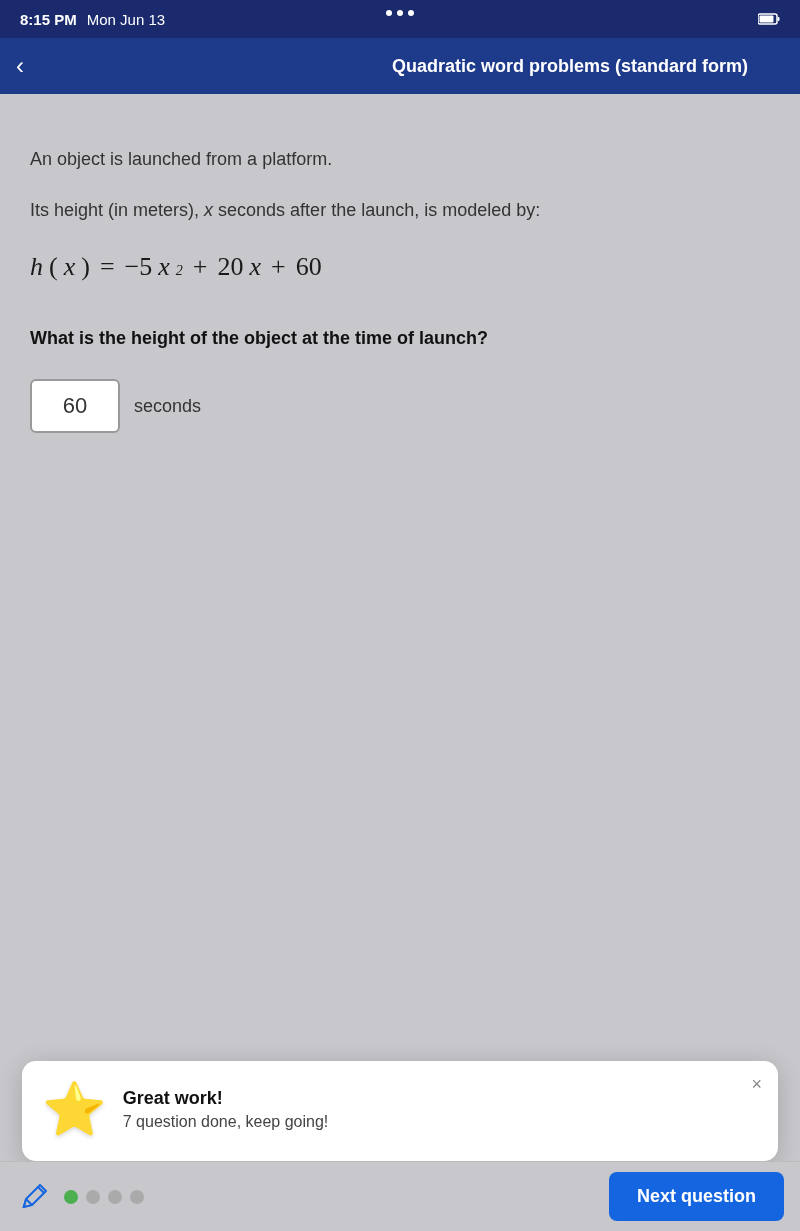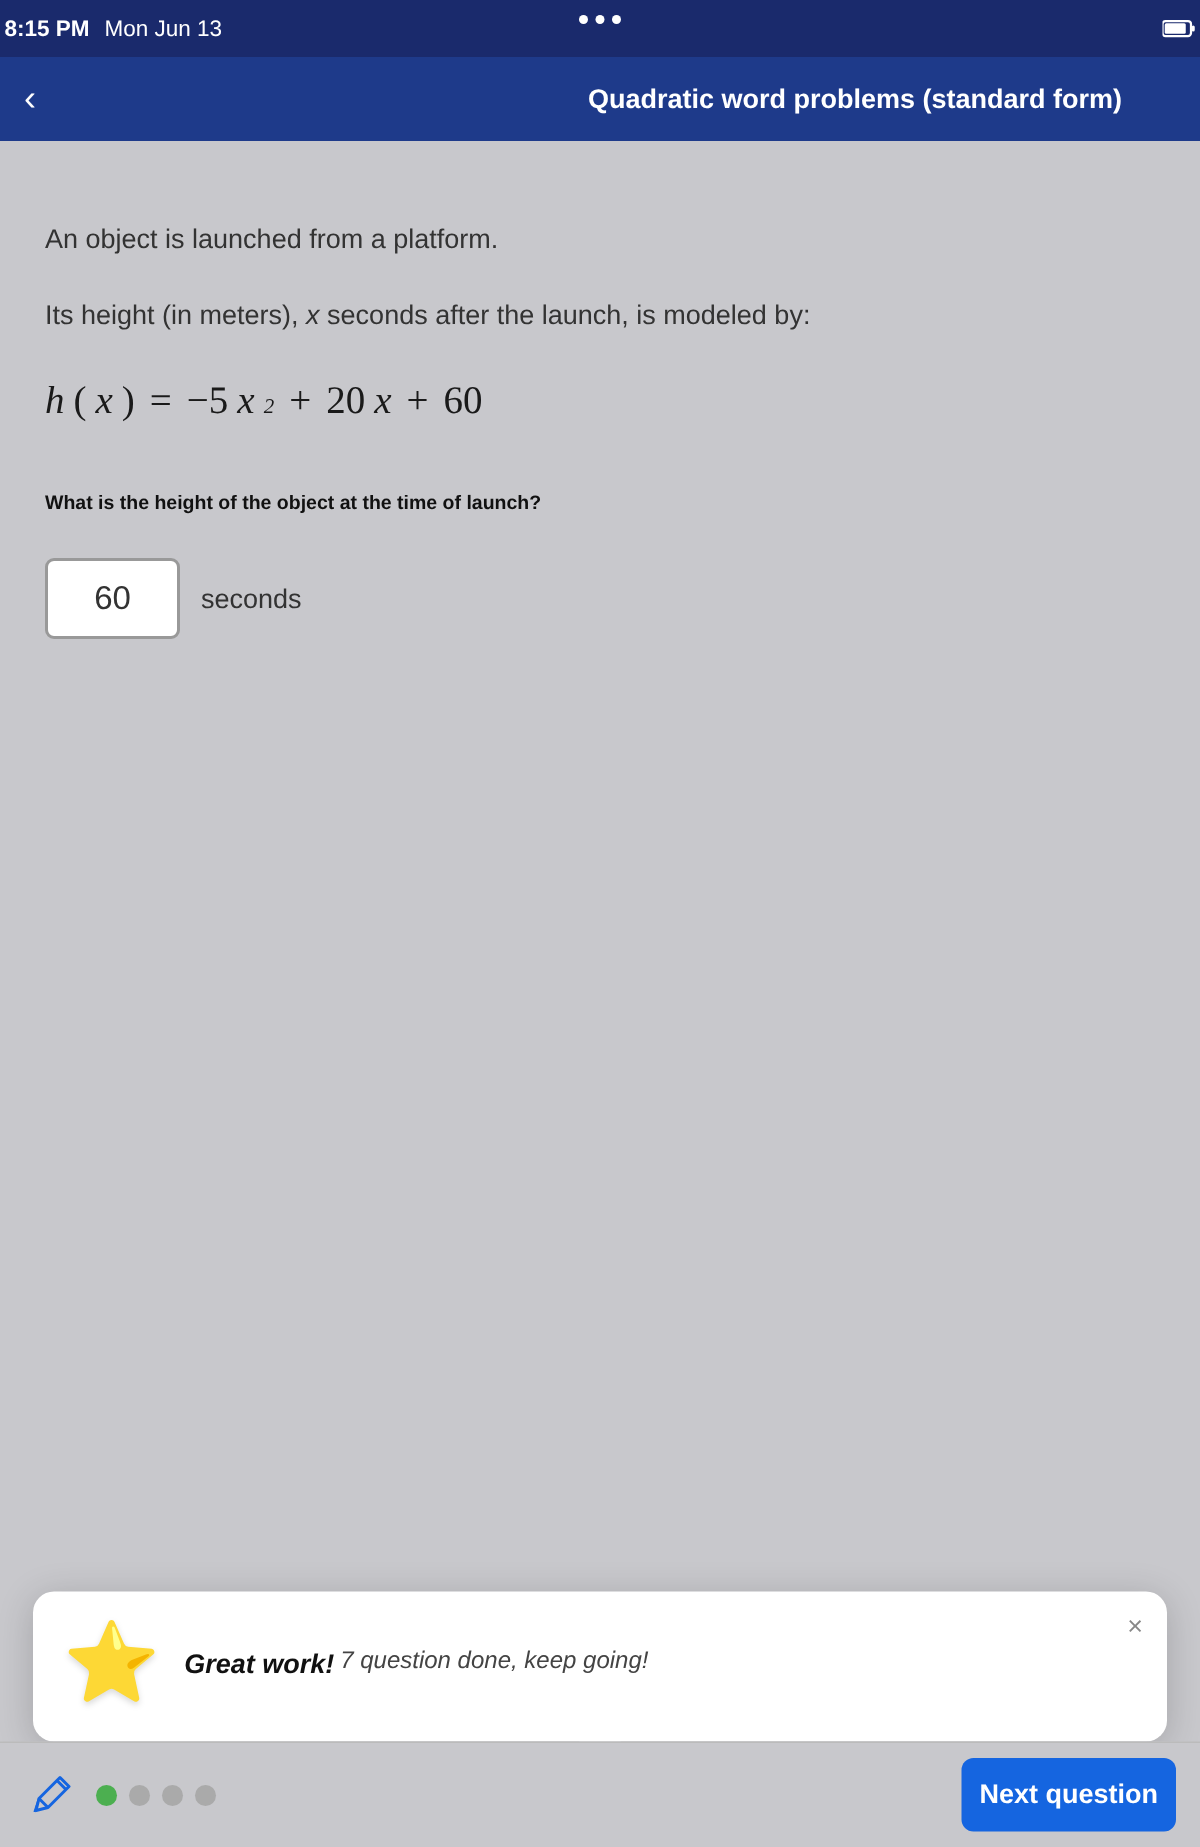--- a/index.html
+++ b/index.html
@@ -13,21 +13,21 @@
       overflow-x: hidden;
     }
 
     
     .status-bar {
       background: #1a2a6c;
       color: white;
       display: flex;
       align-items: center;
       justify-content: space-between;
-      padding: 8px 3px;
+      padding: 8px 20px;
       height: 38px;
       font-size: 15px;
       font-weight: 500;
     }
     .status-bar-time {
       font-weight: 600;
     }
     .status-bar-date {
       font-weight: 400;
     }
@@ -110,21 +110,21 @@
       flex-wrap: wrap;
     }
     .math-italic { font-style: italic; }
     .math-sup {
       font-size: 14px;
       vertical-align: super;
       font-style: italic;
     }
 
     .question-bold {
-      font-size: 13px;
+      font-size: 18px;
       font-weight: 700;
       color: #111;
       margin-bottom: 28px;
       line-height: 1.4;
     }
 
     .answer-row {
       display: flex;
       align-items: center;
       gap: 14px;
@@ -180,23 +180,22 @@
     }
 
     .star-icon {
       font-size: 52px;
       line-height: 1;
       filter: drop-shadow(0 2px 2px rgba(0,0,0,0.15));
     }
 
     .notification-text-block {
       display: flex;
-      flex-direction: row;
+      flex-direction: column;
       gap: 4px;
-      font-style: italic;
     }
 
     .notification-title {
       font-size: 18px;
       font-weight: 700;
       color: #111;
     }
 
     .notification-subtitle {
       font-size: 16px;
@@ -262,21 +261,21 @@
     }
     .progress-dot.inactive {
       background: #aaa;
     }
 
     .next-btn {
       background: #1565e0;
       color: white;
       border: none;
       border-radius: 8px;
-      padding: 14px 12px;
+      padding: 14px 28px;
       font-size: 18px;
       font-weight: 600;
       cursor: pointer;
     }
   </style>
 </head>
 <body>
 
 <div class="status-bar">
   <div style="display:flex; gap:10px; align-items:center;">

